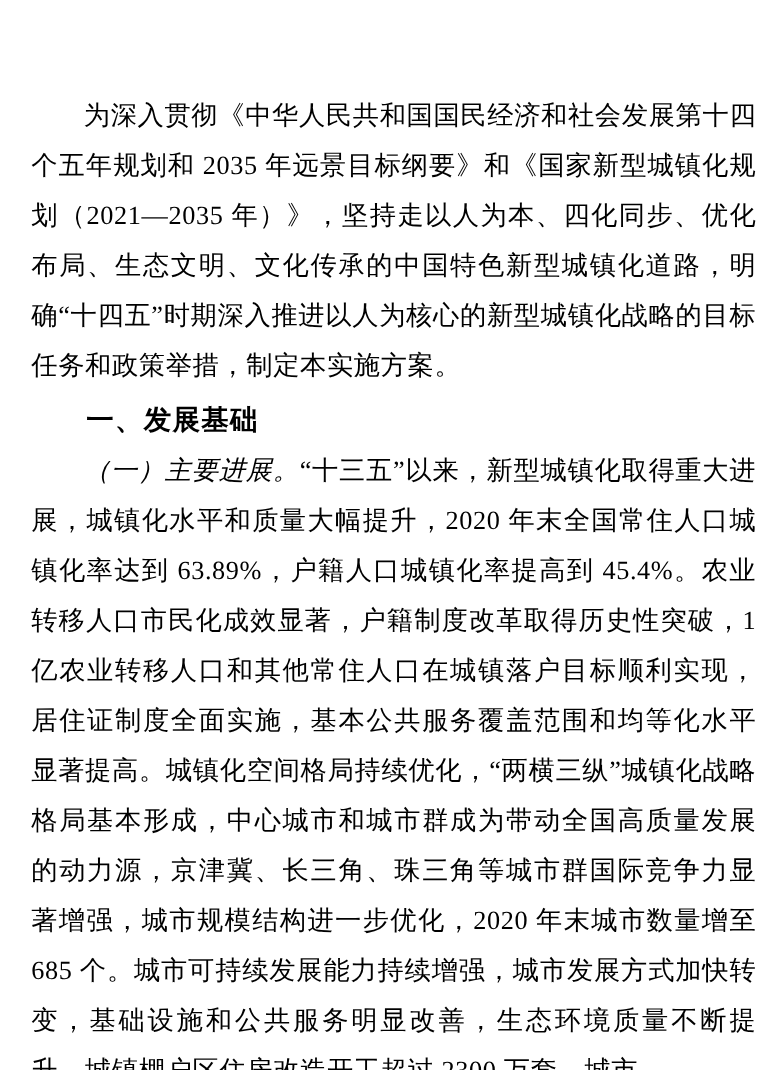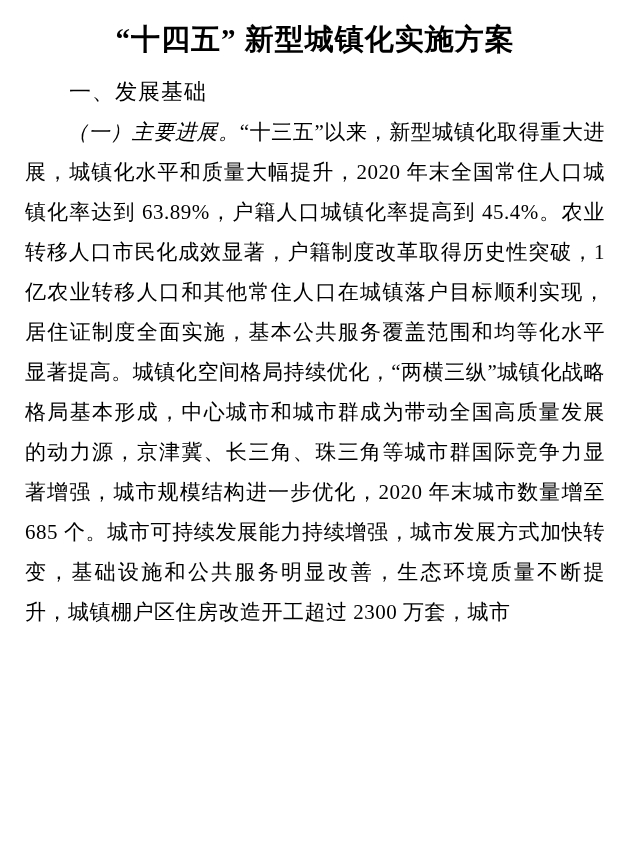--- a/index.html
+++ b/index.html
@@ -32,38 +32,38 @@
     font-size: 21px;
     line-height: 40px;
     text-align: justify;
     text-indent: 2em;
     letter-spacing: 0.5px;
   }
   .first-para {
     margin-top: 50px;
   }
   .section-heading {
-    margin: 16px 0 0 0;
+    margin: 4px 0 0 0;
     font-size: 22px;
     line-height: 40px;
-    font-weight: normal;
+    font-weight: bold;
     text-indent: 2em;
     font-family: "Liberation Sans", "DejaVu Sans", sans-serif;
     letter-spacing: 1px;
   }
   .para-lead {
     font-weight: normal;
     font-style: italic;
   }
 </style>
 </head>
 <body>
 
 <div class="page">
 
-  <h1 class="doc-title">“十四五” 新型城镇化实施方案</h1>
 
+  <p class="body-para first-para">为深入贯彻《中华人民共和国国民经济和社会发展第十四个五年规划和 2035 年远景目标纲要》和《国家新型城镇化规划（2021—2035 年）》，坚持走以人为本、四化同步、优化布局、生态文明、文化传承的中国特色新型城镇化道路，明确“十四五”时期深入推进以人为核心的新型城镇化战略的目标任务和政策举措，制定本实施方案。</p>
 
   <h2 class="section-heading">一、发展基础</h2>
 
   <p class="body-para"><span class="para-lead">（一）主要进展。</span><span>“十三五”以来，新型城镇化取得重大进展，城镇化水平和质量大幅提升，2020 年末全国常住人口城镇化率达到 63.89%，户籍人口城镇化率提高到 45.4%。农业转移人口市民化成效显著，户籍制度改革取得历史性突破，1 亿农业转移人口和其他常住人口在城镇落户目标顺利实现，居住证制度全面实施，基本公共服务覆盖范围和均等化水平显著提高。城镇化空间格局持续优化，“两横三纵”城镇化战略格局基本形成，中心城市和城市群成为带动全国高质量发展的动力源，京津冀、长三角、珠三角等城市群国际竞争力显著增强，城市规模结构进一步优化，2020 年末城市数量增至 685 个。城市可持续发展能力持续增强，城市发展方式加快转变，基础设施和公共服务明显改善，生态环境质量不断提升，城镇棚户区住房改造开工超过 2300 万套，城市</span></p>
 
 </div>
 
 </body></html>

